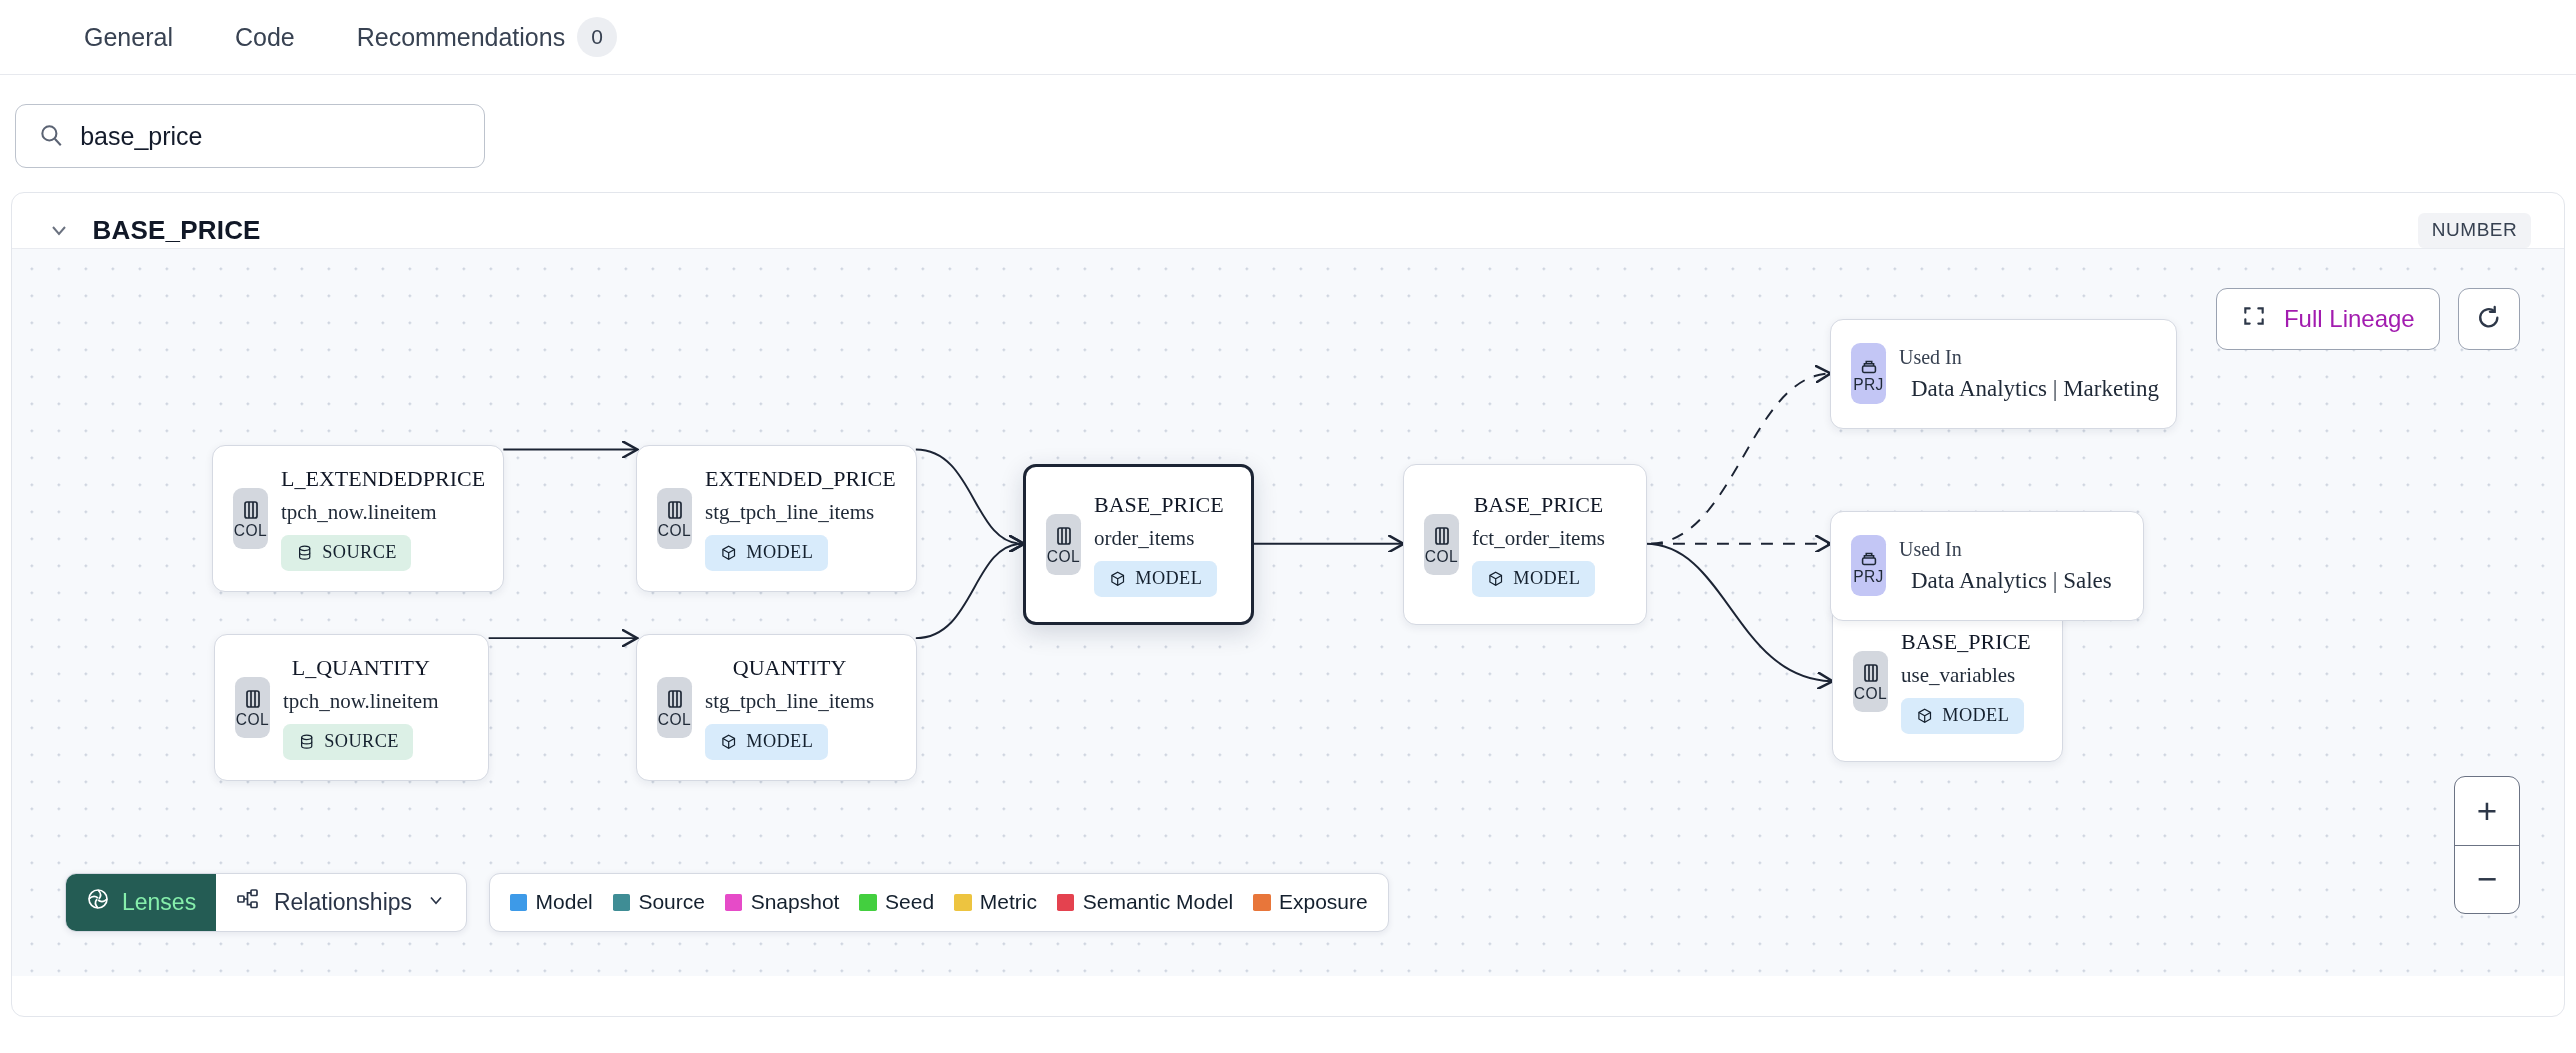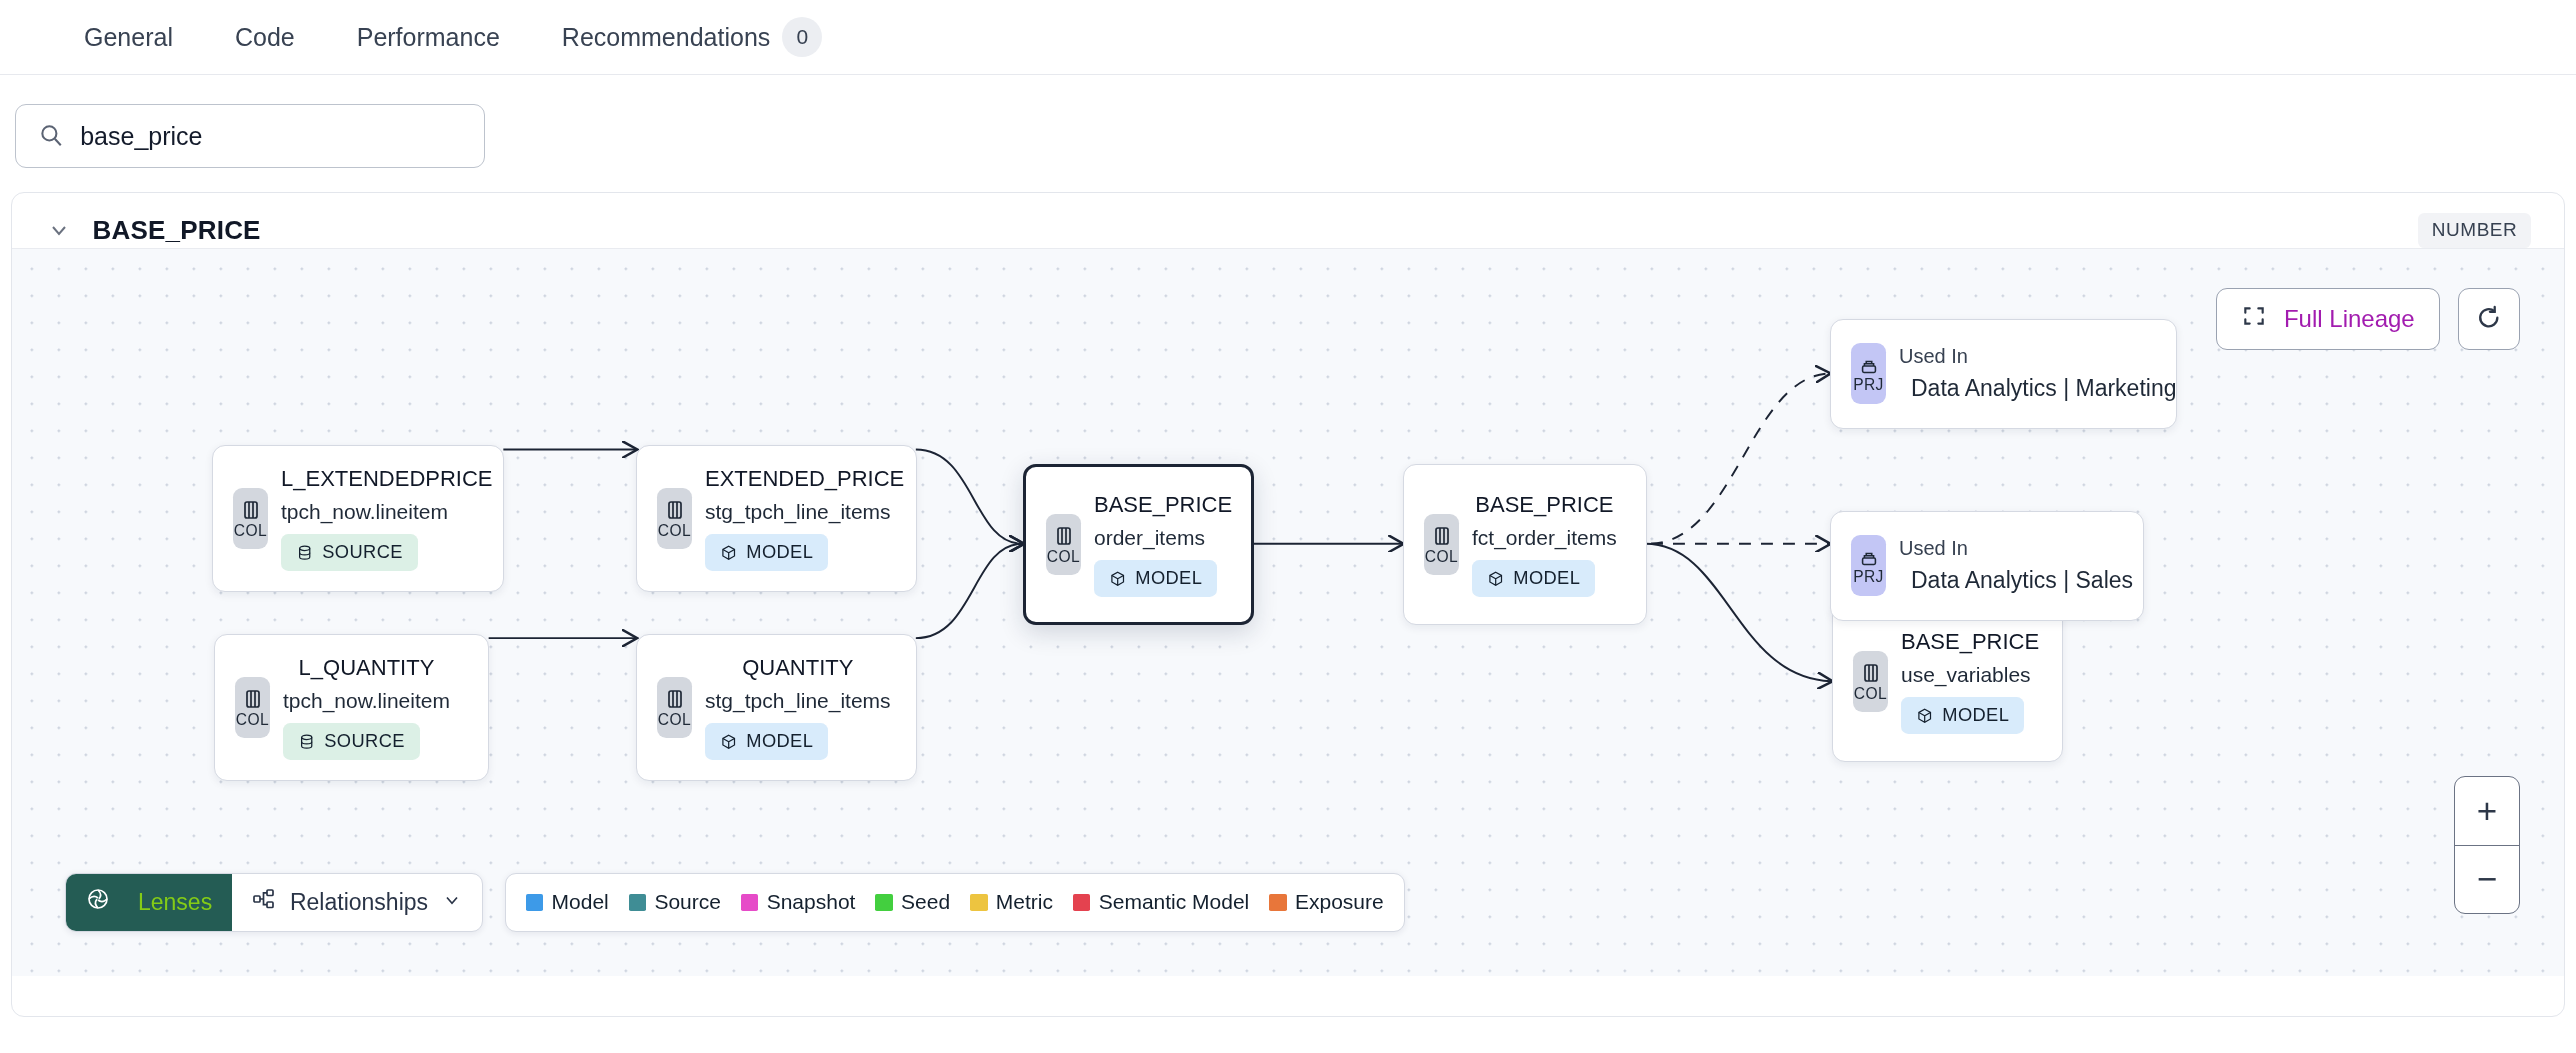--- a/index.html
+++ b/index.html
@@ -169,21 +169,21 @@
     gap: 0.9px;
     margin: 0 13px 0 20px;
   }
   .nodeicon.prj { background: #c3c6f5; }
   .nodeicon .iconlbl {
     font-size: 15.6px;
     color: #1f2937;
     letter-spacing: 0.4px;
     line-height: 1;
   }
-  .nodebody { display: flex; flex-direction: column; padding-right: 24px; }
+  .nodebody { display: flex; flex-direction: column; padding-right: 24px; font-family: Liberation Serif, serif; }
   .node-name {
     font-size: 22px;
     color: #111827;
     text-align: center;
     margin-bottom: 8.3px;
     white-space: nowrap;
   }
   .node-sub {
     font-size: 21px;
     color: #1f2937;
@@ -262,22 +262,22 @@
     display: flex;
     border: 1.8px solid #d5d9e2;
     border-radius: 11px;
     overflow: hidden;
     background: #fff;
     box-shadow: 0 1.8px 6.4px rgba(20,30,60,.08);
     height: 59px;
   }
   .lensbtn {
     background: #245c54;
-    color: #84cc16;
-    display: flex; align-items: center; gap: 28px;
+    color: #86efac;
+    display: flex; align-items: center; gap: 12px;
     padding: 0 20px;
     font-size: 23px;
     cursor: pointer;
   }
   .relbtn {
     display: flex; align-items: center; gap: 13.8px;
     padding: 0 20px;
     font-size: 23px;
     color: #2a3447;
     cursor: pointer;
@@ -296,23 +296,20 @@
 </style>
 </head>
 <body>
 
 <div class="tabbar">
   <div class="tab">
     <span>General</span>
   </div>
   <div class="tab">
     <span>Code</span>
-  </div>
-  <div class="tab">
-    <span>Performance</span>
   </div>
   <div class="tab">
     <span>Recommendations</span>
     <span class="countbadge">0</span>
   </div>
 </div>
 
 <div class="searchwrap">
   <div class="searchbox">
     <span>

